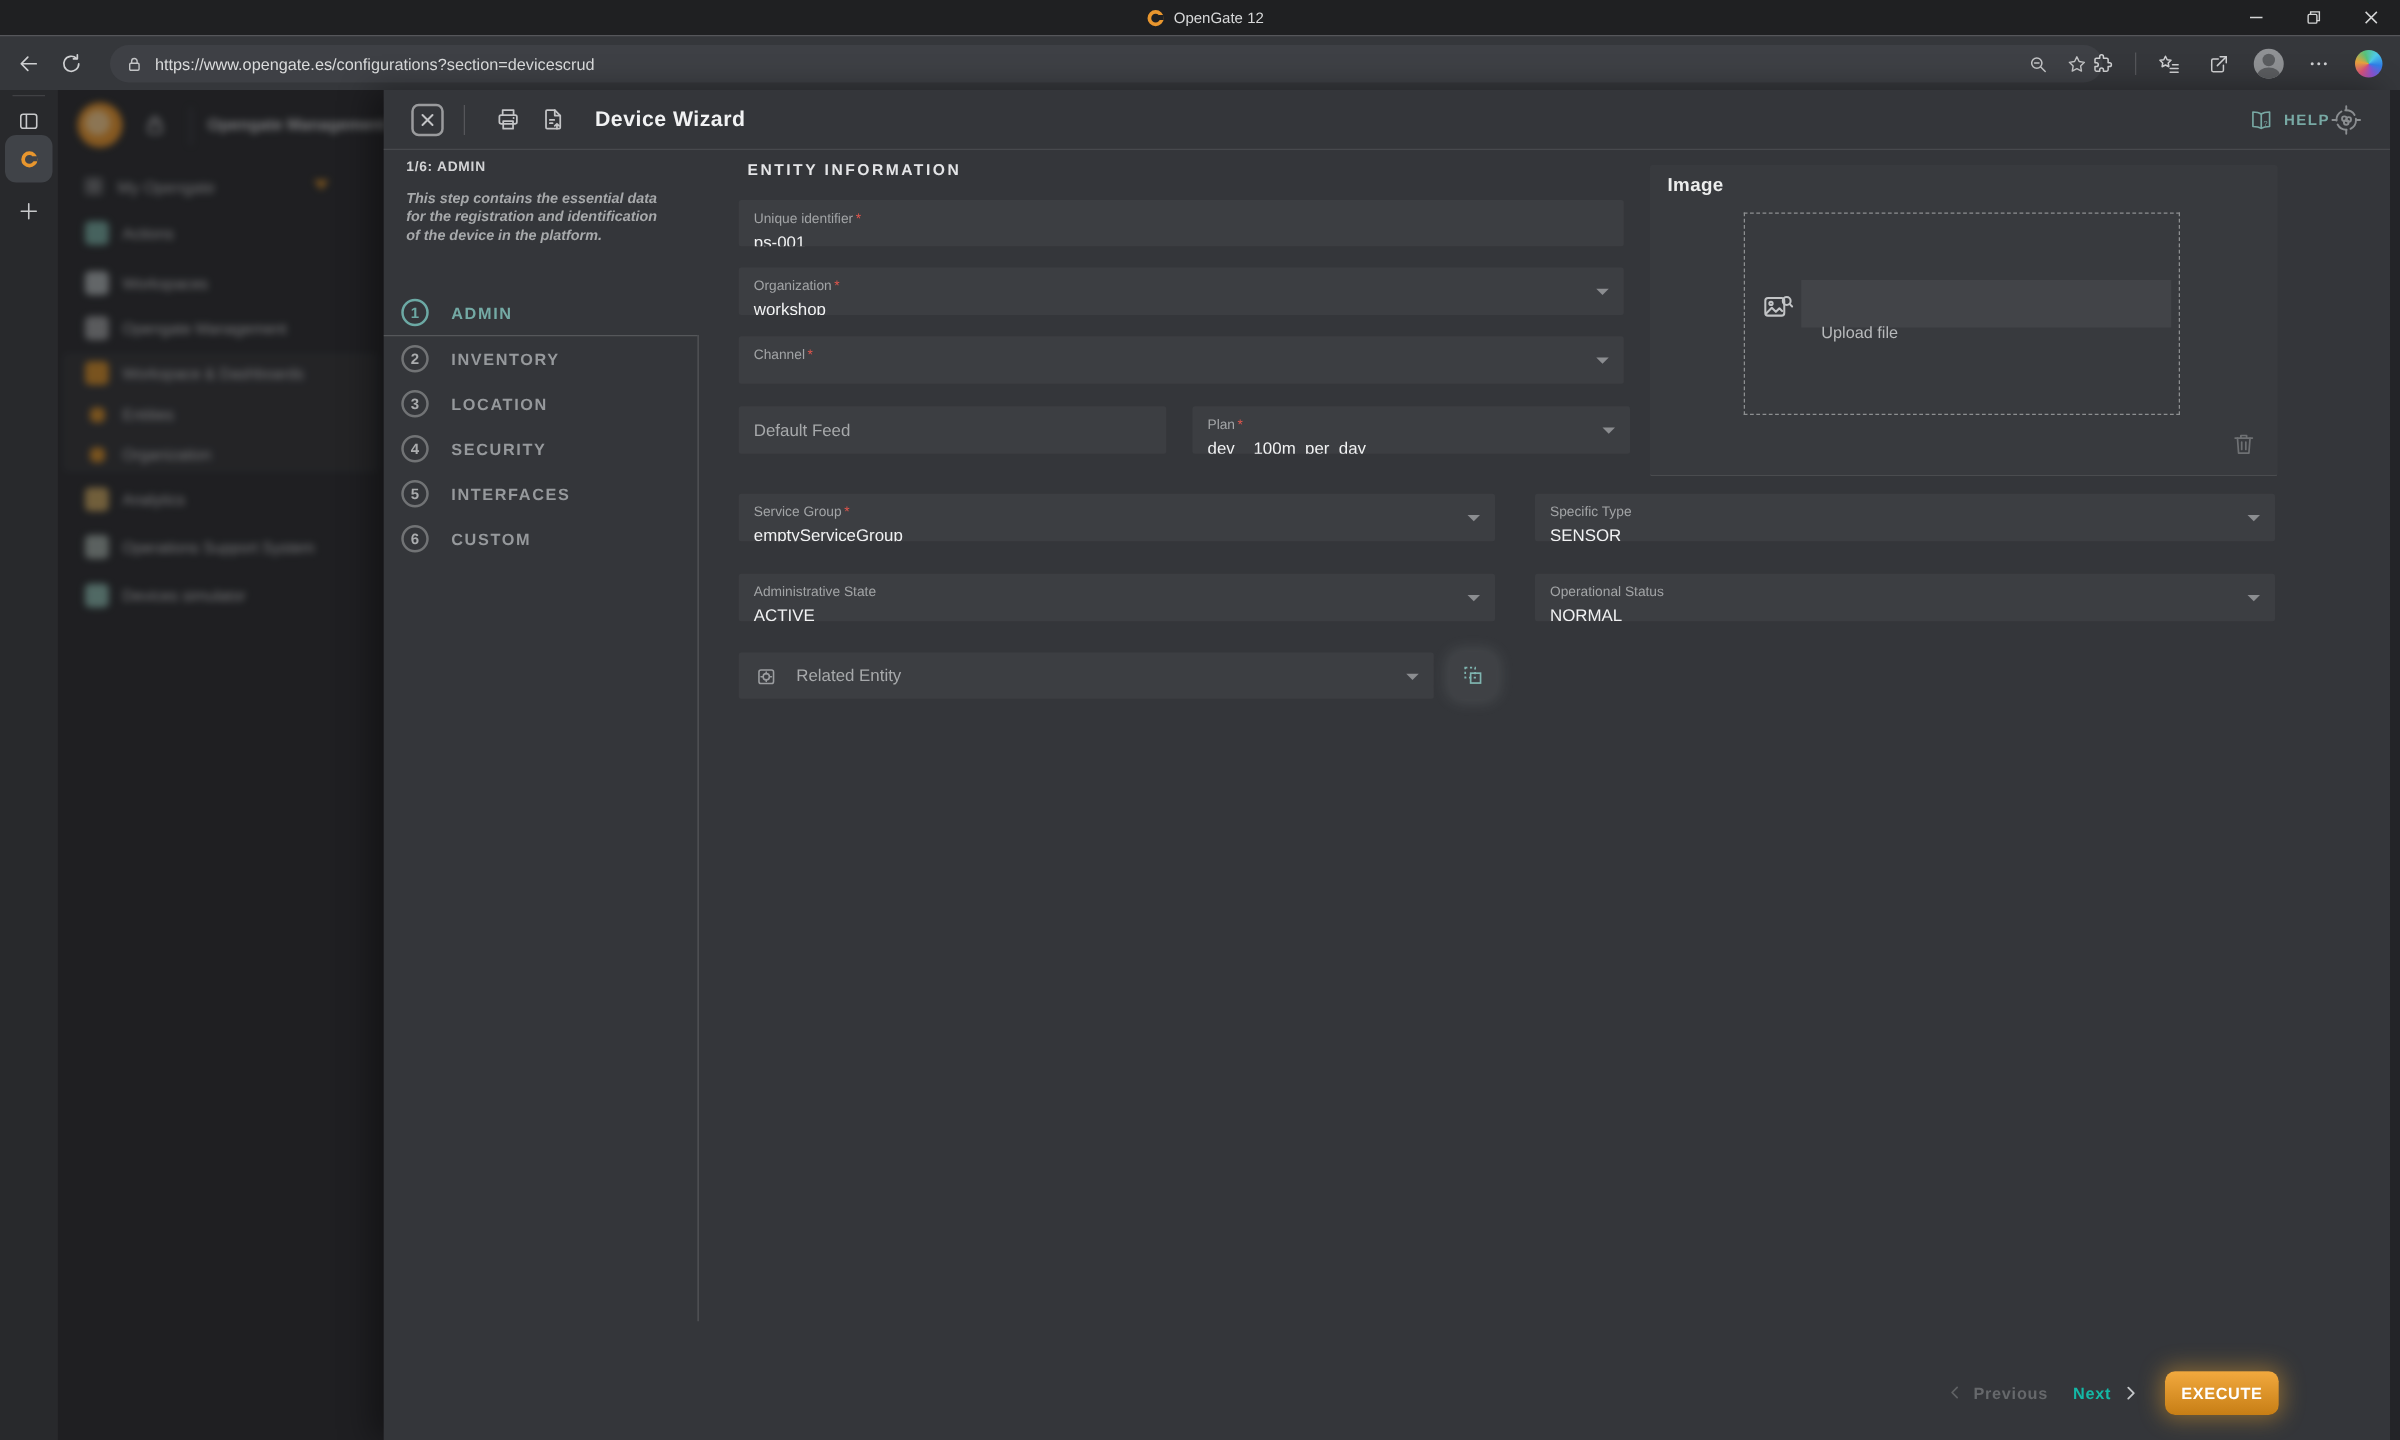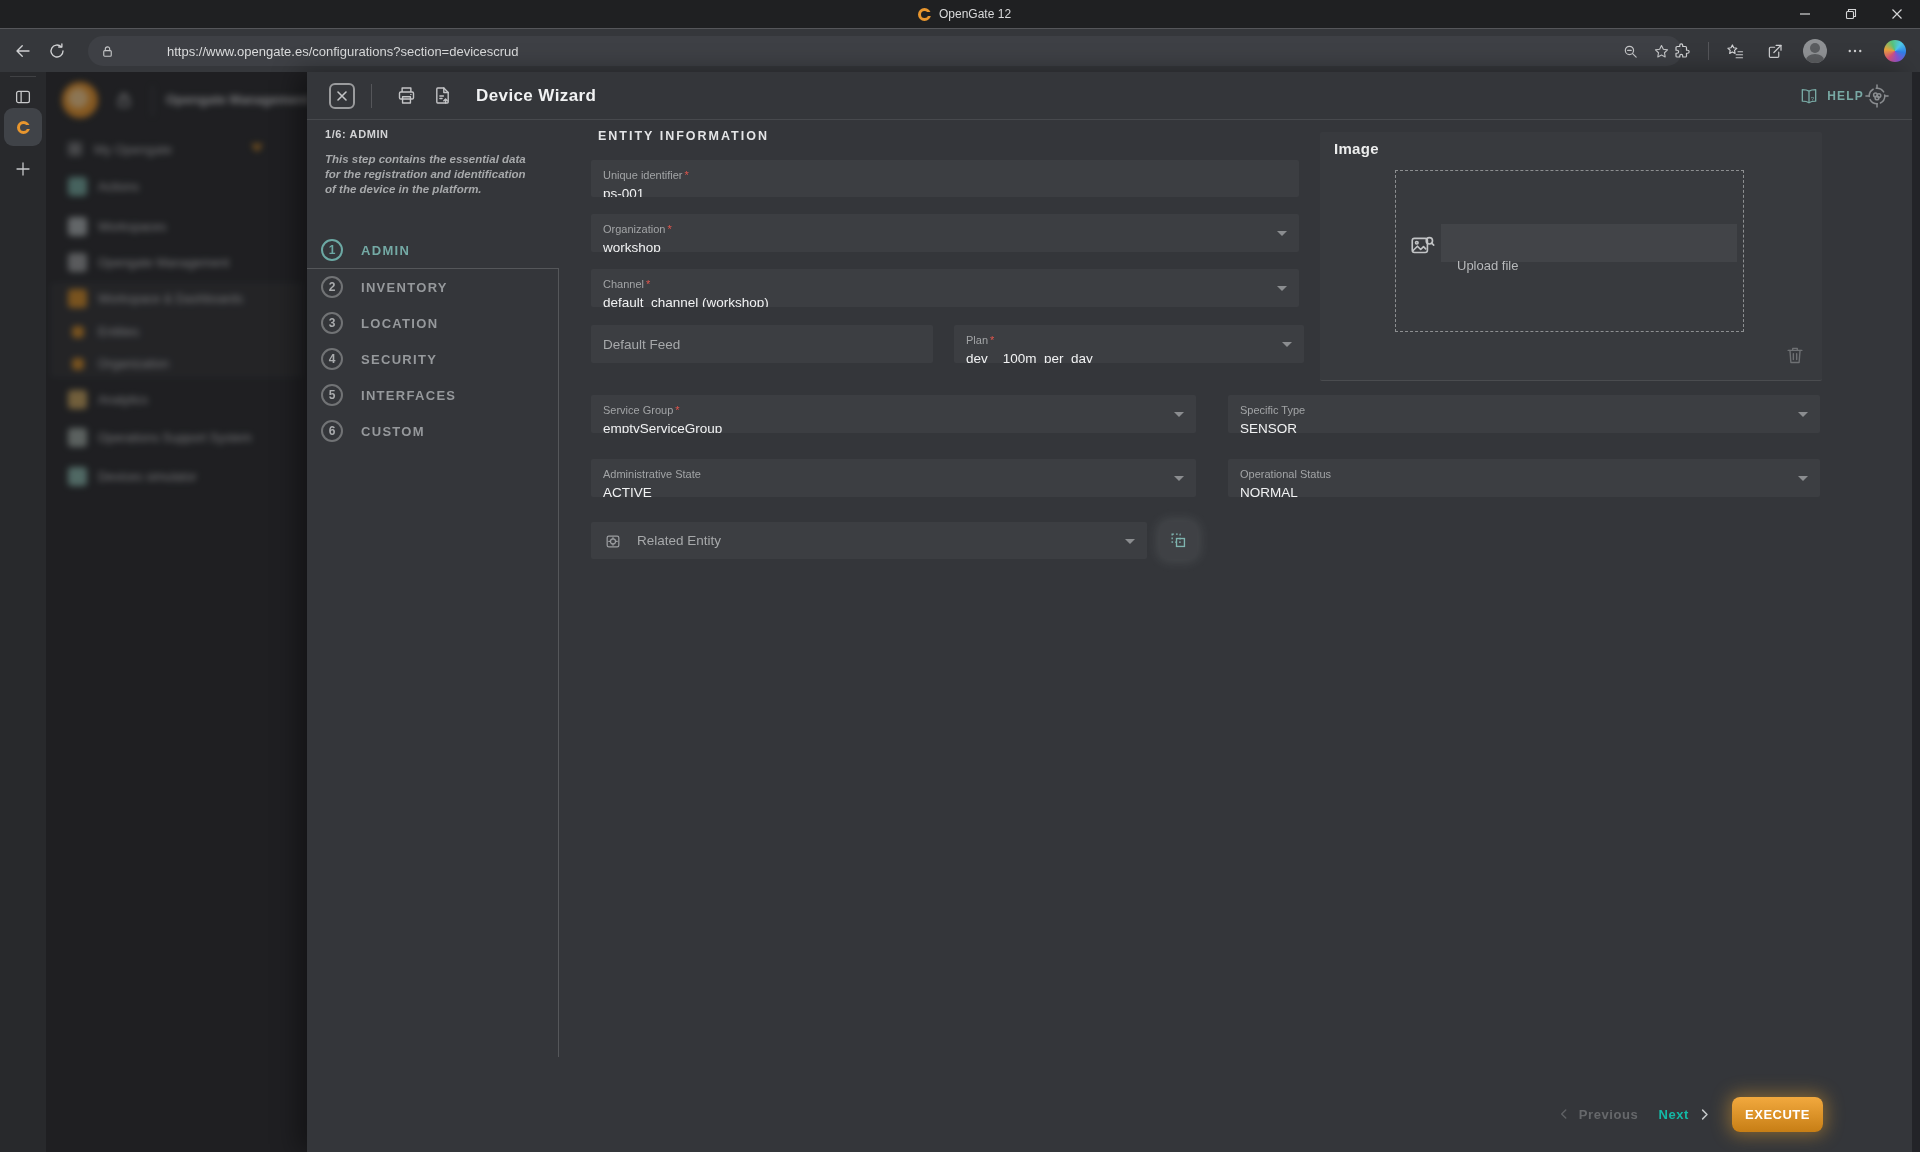--- a/index.html
+++ b/index.html
@@ -14,21 +14,21 @@
   .favicon-ring::after { content:""; position:absolute; right:-3px; top:1px; width:4px; height:4px; background:#1f2022; }
   .tab-title span { color:#d8d9da; font-size:12px; }
   .win-controls { position:absolute; right:0; top:0; height:28px; display:flex; }
   .win-btn { width:46px; height:28px; display:flex; align-items:center; justify-content:center; color:#d4d5d6; }
   .win-btn svg { width:12px; height:12px; }
 
   
   .toolbar { position:absolute; left:0; top:28px; width:1920px; height:44px; background:#35373b; border-top:1px solid #55565a; display:flex; align-items:center; color:#cfd0d2; }
   .tb-btn { width:34px; height:34px; display:flex; align-items:center; justify-content:center; }
   .tb-btn svg { width:18px; height:18px; }
-  .urlbar { position:absolute; left:88px; top:7px; width:1594px; height:30px; background:#3e4045; border-radius:15px; display:flex; align-items:center; padding:0 12px;gap:43px; }
+  .urlbar { position:absolute; left:88px; top:7px; width:1594px; height:30px; background:#3e4045; border-radius:15px; display:flex; align-items:center; padding:0 12px; }
   .urlbar .lock { width:15px; height:15px; margin-right:9px; color:#c3c4c6; }
   .url-text { color:#dadbdc; font-size:13px; flex:1; white-space:nowrap; overflow:hidden; }
   .url-icons { display:flex; gap:14px; color:#c3c4c6; }
   .url-icons svg { width:17px; height:17px; }
   .tb-right { position:absolute; right:8px; top:5px; height:34px; display:flex; align-items:center; gap:6px; }
   .tb-divider { width:1px; height:18px; background:#55565a; margin:0 3px; }
   .avatar { width:24px; height:24px; border-radius:50%; background:#8f9194; position:relative; overflow:hidden; }
   .avatar::before { content:""; position:absolute; left:7px; top:4px; width:10px; height:10px; border-radius:50%; background:#5b5d60; }
   .avatar::after { content:""; position:absolute; left:3px; top:15px; width:18px; height:12px; border-radius:50%; background:#5b5d60; }
   .copilot { width:22px; height:22px; border-radius:50%; background:conic-gradient(from 40deg,#4ec9e8,#2f7fe8,#8a53d2,#d6527c,#e8a33c,#57c27a,#4ec9e8); }
@@ -382,21 +382,20 @@
       </div>
 
       <div class="field" style="left:284px;top:142px;width:708px;height:38px">
         <div><span class="lbl">Organization</span><span class="req">*</span></div>
         <div class="val">workshop</div>
         <i class="caret"></i>
       </div>
 
       <div class="field" style="left:284px;top:197px;width:708px;height:38px">
         <div><span class="lbl">Channel</span><span class="req">*</span></div>
-        <div class="val">default_channel (workshop)</div>
         <i class="caret"></i>
       </div>
 
       <div class="field empty" style="left:284px;top:253px;width:342px;height:38px">
         <span class="lbl">Default Feed</span>
       </div>
 
       <div class="field" style="left:647px;top:253px;width:350px;height:38px">
         <div><span class="lbl">Plan</span><span class="req">*</span></div>
         <div class="val">dev__100m_per_day</div>

